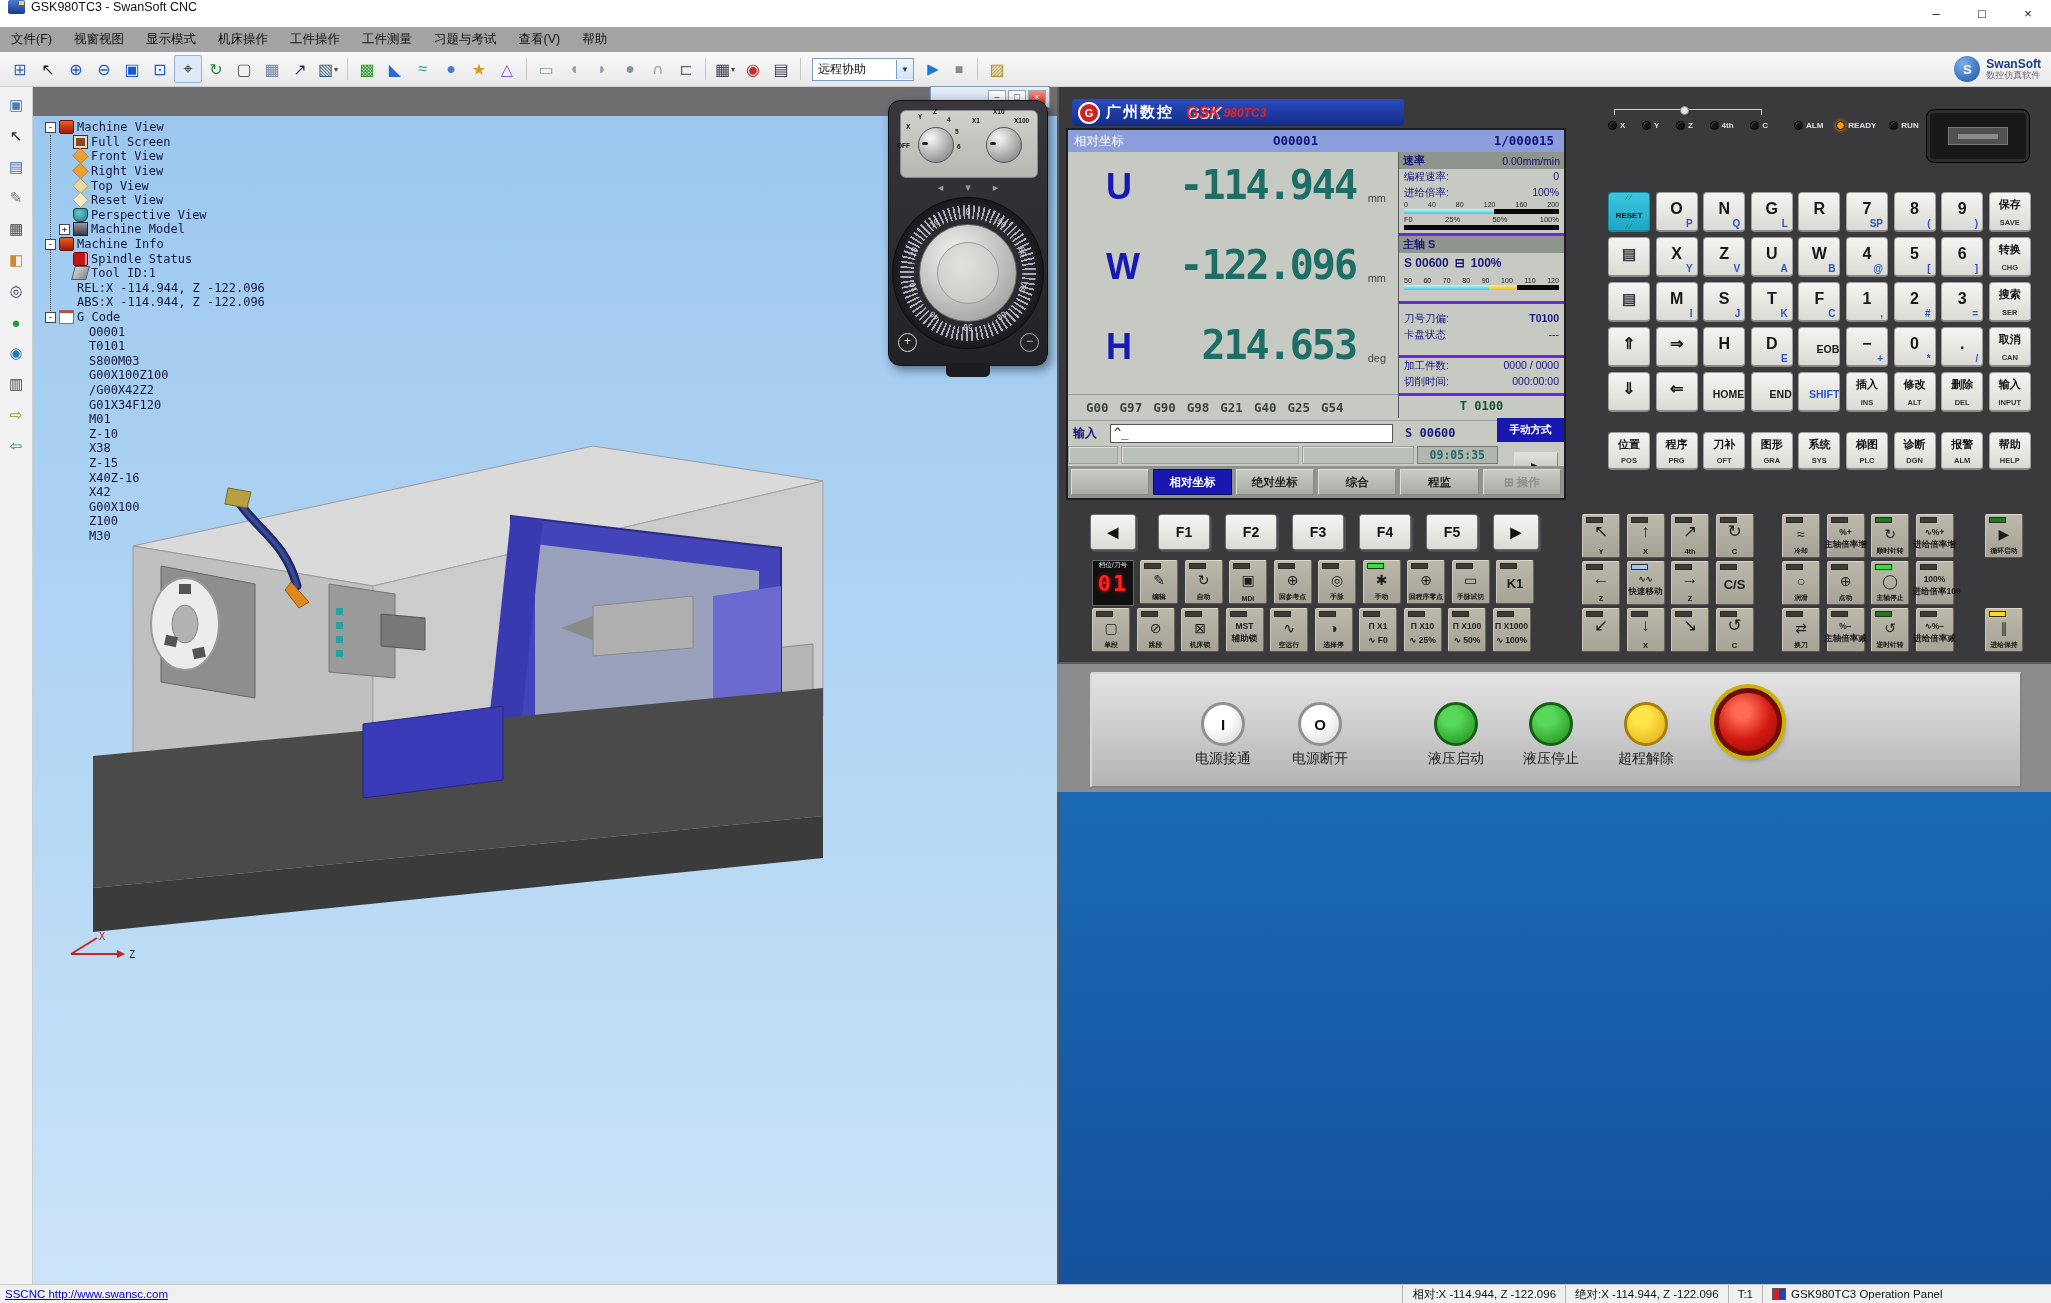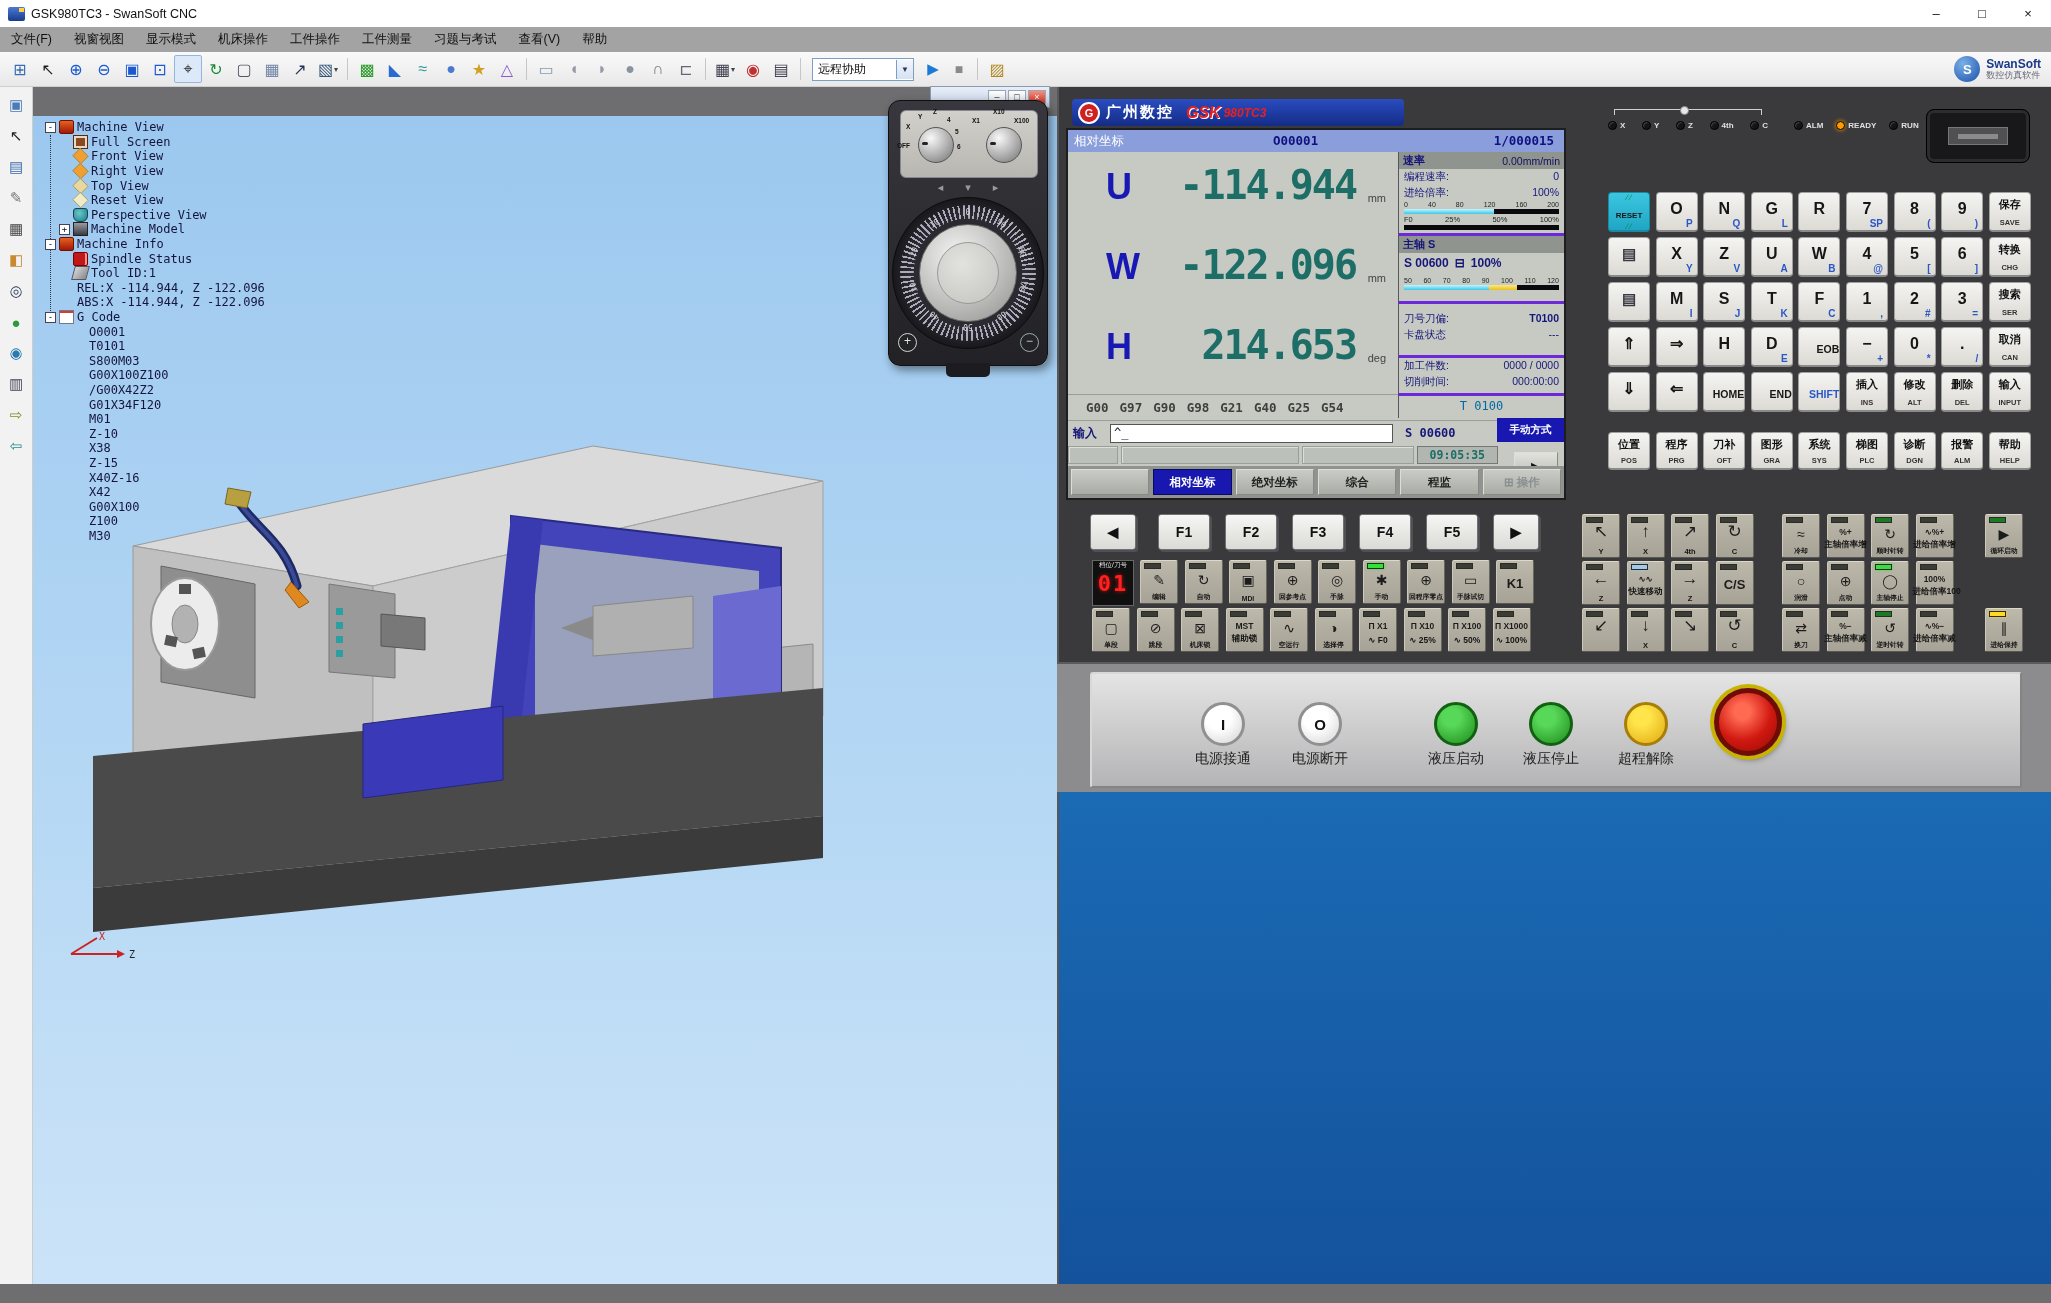--- a/index.html
+++ b/index.html
@@ -1,19 +1,19 @@
 <!DOCTYPE html>
 <html><head>
 <meta charset="utf-8">
 <style>
   html,body{margin:0;padding:0;background:#555;}
   #app{position:relative;width:2051px;height:1303px;background:#6e6e70;font-family:"Liberation Sans",sans-serif;overflow:hidden;}
   .abs{position:absolute;}
   
-  .titlebar{left:0;top:0;width:2051px;height:27px;background:#ffffff;display:flex;align-items:center;border-bottom:1px solid #e4e4e4;}
+  .titlebar{left:0;top:0;width:2051px;height:27px;background:#ffffff;display:flex;align-items:flex-start;border-bottom:1px solid #e4e4e4;}
   .app-ico{width:17px;height:14px;margin:0 6px 0 8px;background:linear-gradient(#4a7ad0,#1a3a90);border-radius:2px;position:relative;}
   .app-ico::after{content:"";position:absolute;right:1px;top:1px;width:5px;height:4px;background:#ffd040;}
   .wtitle{font-size:12.5px;color:#111;}
   .wctl{margin-left:auto;display:flex;height:27px;}
   .wbtn{width:46px;height:27px;display:flex;align-items:center;justify-content:center;font-size:13px;color:#111;}
   .menubar{left:0;top:27px;width:2051px;height:25px;background:#a3a3a3;display:flex;align-items:center;border-bottom:6px solid #14b8a6;}
   .mi{font-size:12.5px;color:#111;padding:0 11px;height:25px;display:flex;align-items:center;}
   .toolbar{left:0;top:52px;width:2051px;height:35px;background:linear-gradient(#fafafa,#e8e8e8);border-bottom:1px solid #cfcfcf;display:flex;align-items:center;padding-left:6px;box-sizing:border-box;}
   .tbi{width:26px;height:26px;display:flex;align-items:center;justify-content:center;font-size:16px;border:1px solid transparent;border-radius:2px;flex:none;}
   .tbi.pressed{background:#dce9f8;border-color:#94b6de;}
@@ -86,21 +86,21 @@
   .bxh .hv{font-size:10.5px;color:#101060;}
   .kv{display:flex;justify-content:space-between;padding:1px 5px;font-size:10.5px;color:#16167a;}
   .ruler{padding:0 5px;}
   .rlbl{display:flex;justify-content:space-between;font-size:7px;color:#222;}
   .rbar{height:5px;background:#0a0a0e;position:relative;margin-top:1px;}
   .rbar .fill{position:absolute;left:0;top:0;bottom:0;background:linear-gradient(#bff6ff,#3ec8e8);}
   .rbar .fill2{position:absolute;top:0;bottom:0;background:linear-gradient(#ffe880,#e8c020);}
   .fo{display:flex;justify-content:space-between;font-size:7.5px;color:#222;padding:1px 5px 0;}
   .fobar{height:5px;background:#0a0a0e;margin:1px 5px 0;}
   .sprow{display:flex;align-items:center;gap:6px;padding:3px 5px;font-size:12px;font-weight:bold;color:#16167a;}
-  .tline{font-size:12px;font-weight:normal;color:#0369a1;text-align:center;padding-top:3px;font-family:"DejaVu Sans Mono",monospace;}
+  .tline{font-size:12px;font-weight:bold;color:#14532d;text-align:center;padding-top:3px;font-family:"DejaVu Sans Mono",monospace;}
   .modebox{position:absolute;left:429px;top:288px;width:67px;height:24px;background:#1818b0;color:#fff;font-size:10.5px;font-weight:bold;display:flex;align-items:center;justify-content:center;}
   .opkey{position:absolute;left:446px;top:322px;width:42px;height:26px;background:linear-gradient(#e2e2dc,#b8b8b2);border:1px outset #ddd;display:flex;align-items:center;justify-content:center;font-size:13px;color:#111;}
   .grow{position:absolute;left:0;top:264px;width:330px;height:26px;border-top:1px solid #9a9e98;display:flex;align-items:center;padding-left:18px;box-sizing:border-box;}
   .gc{font-size:12.5px;font-weight:bold;color:#3b413b;font-family:"DejaVu Sans Mono",monospace;margin-right:11px;}
   .inrow{position:absolute;left:0;top:290px;width:430px;height:24px;display:flex;align-items:center;border-top:1px solid #9a9e98;}
   .inlbl{width:42px;font-size:12px;font-weight:bold;color:#16167a;padding-left:5px;box-sizing:border-box;}
   .inbox{width:278px;height:17px;background:#fff;border:1px solid #555;font-family:"DejaVu Sans Mono",monospace;font-size:12px;color:#111;padding-left:3px;line-height:16px;}
   .insv{flex:1;text-align:left;padding-left:12px;font-size:12px;font-weight:bold;color:#16167a;font-family:"DejaVu Sans Mono",monospace;}
   .segrow{position:absolute;left:0;top:314px;width:430px;height:22px;display:flex;gap:3px;align-items:center;}
   .segc{height:16px;background:#bcc0ba;border:1px solid #98a098;box-shadow:inset 1px 1px 0 #dde0da;}
@@ -1263,14 +1263,24 @@
       <span class="dial-ticks"></span>
       <span><span class="hwn" style="transform: rotate(0deg) translateY(-57px);">0</span><span class="hwn" style="transform: rotate(-36deg) translateY(-57px);">10</span><span class="hwn" style="transform: rotate(-72deg) translateY(-57px);">20</span><span class="hwn" style="transform: rotate(-108deg) translateY(-57px);">30</span><span class="hwn" style="transform: rotate(-144deg) translateY(-57px);">40</span><span class="hwn" style="transform: rotate(180deg) translateY(-57px);">50</span><span class="hwn" style="transform: rotate(144deg) translateY(-57px);">60</span><span class="hwn" style="transform: rotate(108deg) translateY(-57px);">70</span><span class="hwn" style="transform: rotate(72deg) translateY(-57px);">80</span><span class="hwn" style="transform: rotate(36deg) translateY(-57px);">90</span></span>
       <span class="dial-mid"></span>
       <span class="dial-core"></span>
     </div>
     <span class="hw-pm hw-plus">+</span>
     <span class="hw-pm hw-minus">−</span>
   </div>
   <div class="abs hw-stem"></div>
 
+  <div class="abs statusbar">
+    <span class="st-left">SSCNC http://www.swansc.com</span>
+    <span class="st-seg">相对:X -114.944, Z -122.096</span>
+    <span class="st-seg">绝对:X -114.944, Z -122.096</span>
+    <span class="st-seg">T:1</span>
+    <span class="st-seg" style="min-width:270px">
+      <span class="flag-ico"></span>
+      <span>GSK980TC3 Operation Panel</span>
+    </span>
+  </div>
 
 </div>
 
 </body></html>

